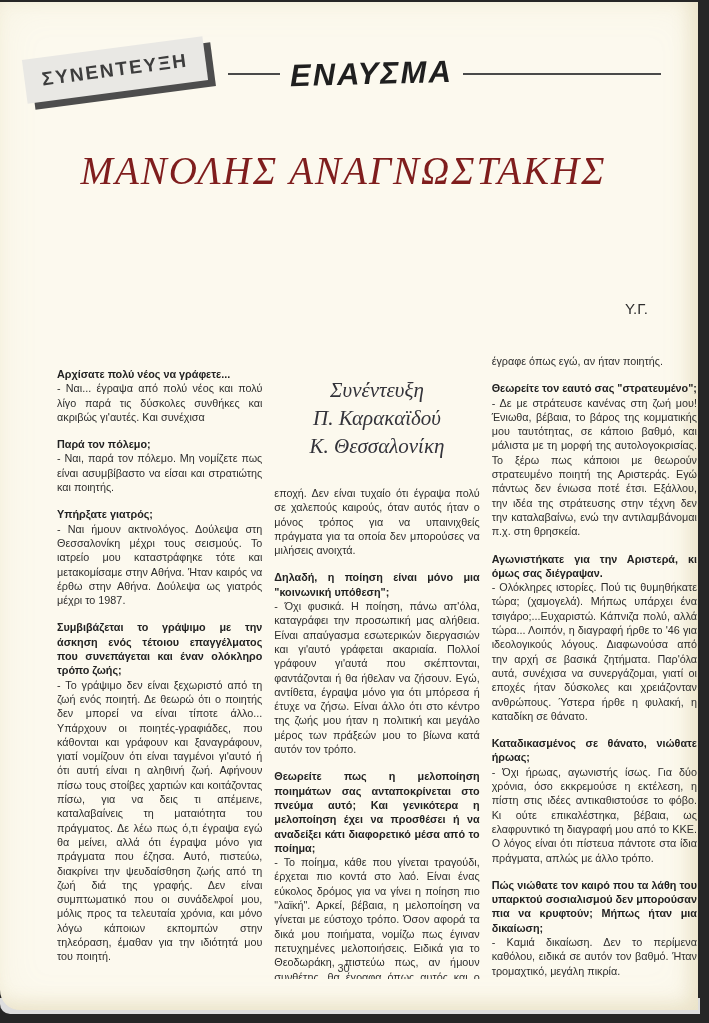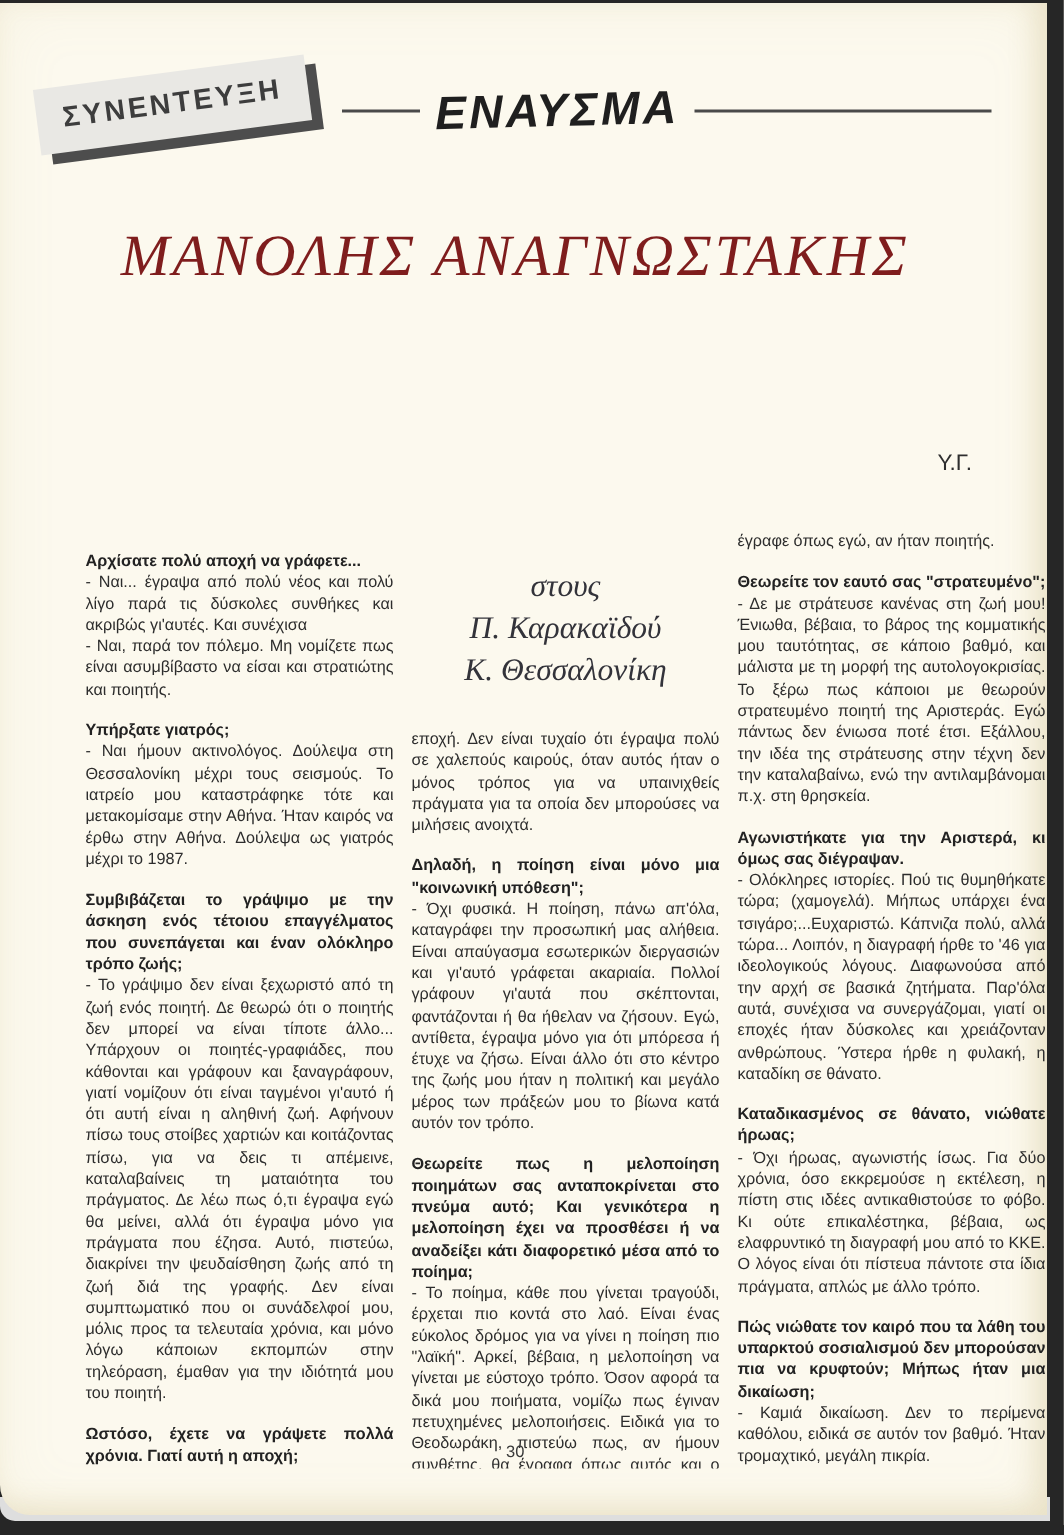--- a/index.html
+++ b/index.html
@@ -90,32 +90,33 @@
       <div class="word">ΕΝΑΥΣΜΑ</div>
       <div class="rule long"></div>
     </div>
 
     <div class="main-title">ΜΑΝΟΛΗΣ ΑΝΑΓΝΩΣΤΑΚΗΣ</div>
 
     <div class="lede-attr">Υ.Γ.</div>
 
     <div class="columns">
       <div class="col">
-          <p class="q">Αρχίσατε πολύ αποχή να γράφετε...</p>
+          <p class="q">Αρχίσατε πολύ νέος να γράφετε...</p>
           <p class="a">- Ναι... έγραψα από πολύ νέος και πολύ λίγο παρά τις δύσκολες συνθήκες και ακριβώς γι'αυτές.  Και συνέχισα</p>
+          <p class="q">Παρά τον πόλεμο;</p>
           <p class="a">- Ναι, παρά τον πόλεμο.  Μη νομίζετε πως είναι ασυμβίβαστο να είσαι και στρατιώτης και ποιητής.</p>
           <p class="q">Υπήρξατε γιατρός;</p>
           <p class="a">- Ναι ήμουν ακτινολόγος.  Δούλεψα στη Θεσσαλονίκη μέχρι τους σεισμούς.  Το ιατρείο μου καταστράφηκε τότε και μετακομίσαμε στην Αθήνα.  Ήταν καιρός να έρθω στην Αθήνα.  Δούλεψα ως γιατρός μέχρι το 1987.</p>
           <p class="q">Συμβιβάζεται το γράψιμο με την άσκηση ενός τέτοιου επαγγέλματος που συνεπάγεται και έναν ολόκληρο τρόπο ζωής;</p>
           <p class="a">- Το γράψιμο δεν είναι ξεχωριστό από τη ζωή ενός ποιητή.  Δε θεωρώ ότι ο ποιητής δεν μπορεί να είναι τίποτε άλλο... Υπάρχουν οι ποιητές-γραφιάδες, που κάθονται και γράφουν και ξαναγράφουν, γιατί νομίζουν ότι είναι ταγμένοι γι'αυτό ή ότι αυτή είναι η αληθινή ζωή.  Αφήνουν πίσω τους στοίβες χαρτιών και κοιτάζοντας πίσω, για να δεις τι απέμεινε, καταλαβαίνεις τη ματαιότητα του πράγματος.  Δε λέω πως ό,τι έγραψα εγώ θα μείνει, αλλά ότι έγραψα μόνο για πράγματα που έζησα.  Αυτό, πιστεύω, διακρίνει την ψευδαίσθηση ζωής από τη ζωή διά της γραφής.  Δεν είναι συμπτωματικό που οι συνάδελφοί μου, μόλις προς τα τελευταία χρόνια, και μόνο λόγω κάποιων εκπομπών στην τηλεόραση, έμαθαν για την ιδιότητά μου του ποιητή.</p>
           <p class="q">Ωστόσο, έχετε να γράψετε πολλά χρόνια. Γιατί αυτή η αποχή;</p>
         </div>
       <div class="col">
           <div class="credit">
-            <div>στους</div>
+            <div>Συνέντευξη</div>
             <div>Π. Καρακαϊδού</div>
             <div>Κ. Θεσσαλονίκη</div>
           </div>
           <p class="a">εποχή.  Δεν είναι τυχαίο ότι έγραψα πολύ σε χαλεπούς καιρούς, όταν αυτός ήταν ο μόνος τρόπος για να υπαινιχθείς πράγματα για τα οποία δεν μπορούσες να μιλήσεις ανοιχτά.</p>
           <p class="q">Δηλαδή, η ποίηση είναι μόνο μια "κοινωνική υπόθεση";</p>
           <p class="a">- Όχι φυσικά.  Η ποίηση, πάνω απ'όλα, καταγράφει την προσωπική μας αλήθεια.  Είναι απαύγασμα εσωτερικών διεργασιών και γι'αυτό γράφεται ακαριαία.  Πολλοί γράφουν γι'αυτά που σκέπτονται, φαντάζονται ή θα ήθελαν να ζήσουν.  Εγώ, αντίθετα, έγραψα μόνο για ότι μπόρεσα ή έτυχε να ζήσω.  Είναι άλλο ότι στο κέντρο της ζωής μου ήταν η πολιτική και μεγάλο μέρος των πράξεών μου το βίωνα κατά αυτόν τον τρόπο.</p>
           <p class="q">Θεωρείτε πως η μελοποίηση ποιημάτων σας ανταποκρίνεται στο πνεύμα αυτό; Και γενικότερα η μελοποίηση έχει να προσθέσει ή να αναδείξει κάτι διαφορετικό μέσα από το ποίημα;</p>
           <p class="a">- Το ποίημα, κάθε που γίνεται τραγούδι, έρχεται πιο κοντά στο λαό.  Είναι ένας εύκολος δρόμος για να γίνει η ποίηση πιο "λαϊκή".  Αρκεί, βέβαια, η μελοποίηση να γίνεται με εύστοχο τρόπο.  Όσον αφορά τα δικά μου ποιήματα, νομίζω πως έγιναν πετυχημένες μελοποιήσεις.  Ειδικά για το Θεοδωράκη, πιστεύω πως, αν ήμουν συνθέτης, θα έγραφα όπως αυτός και ο Μίκης θα</p>
         </div>
       <div class="col">

